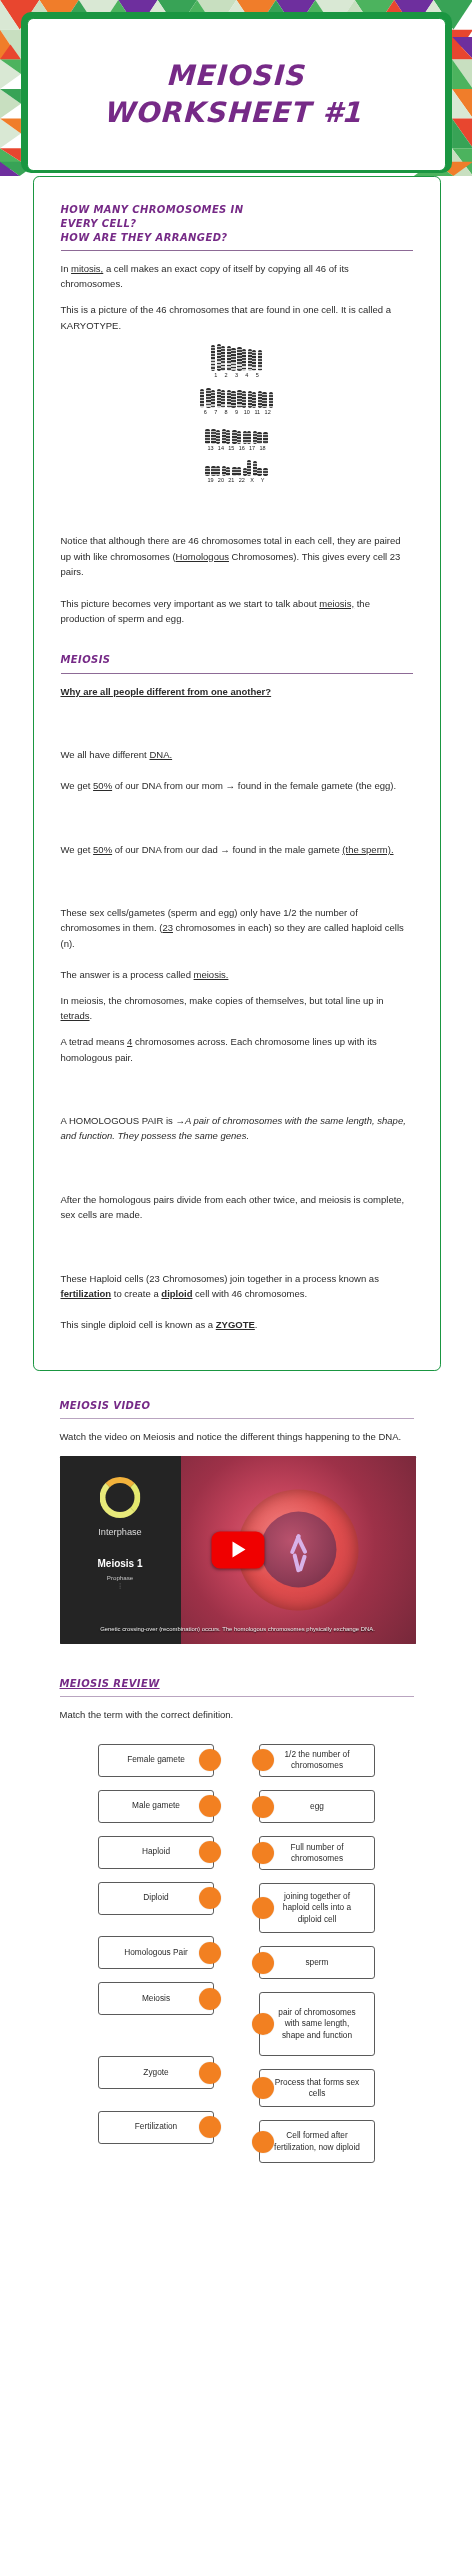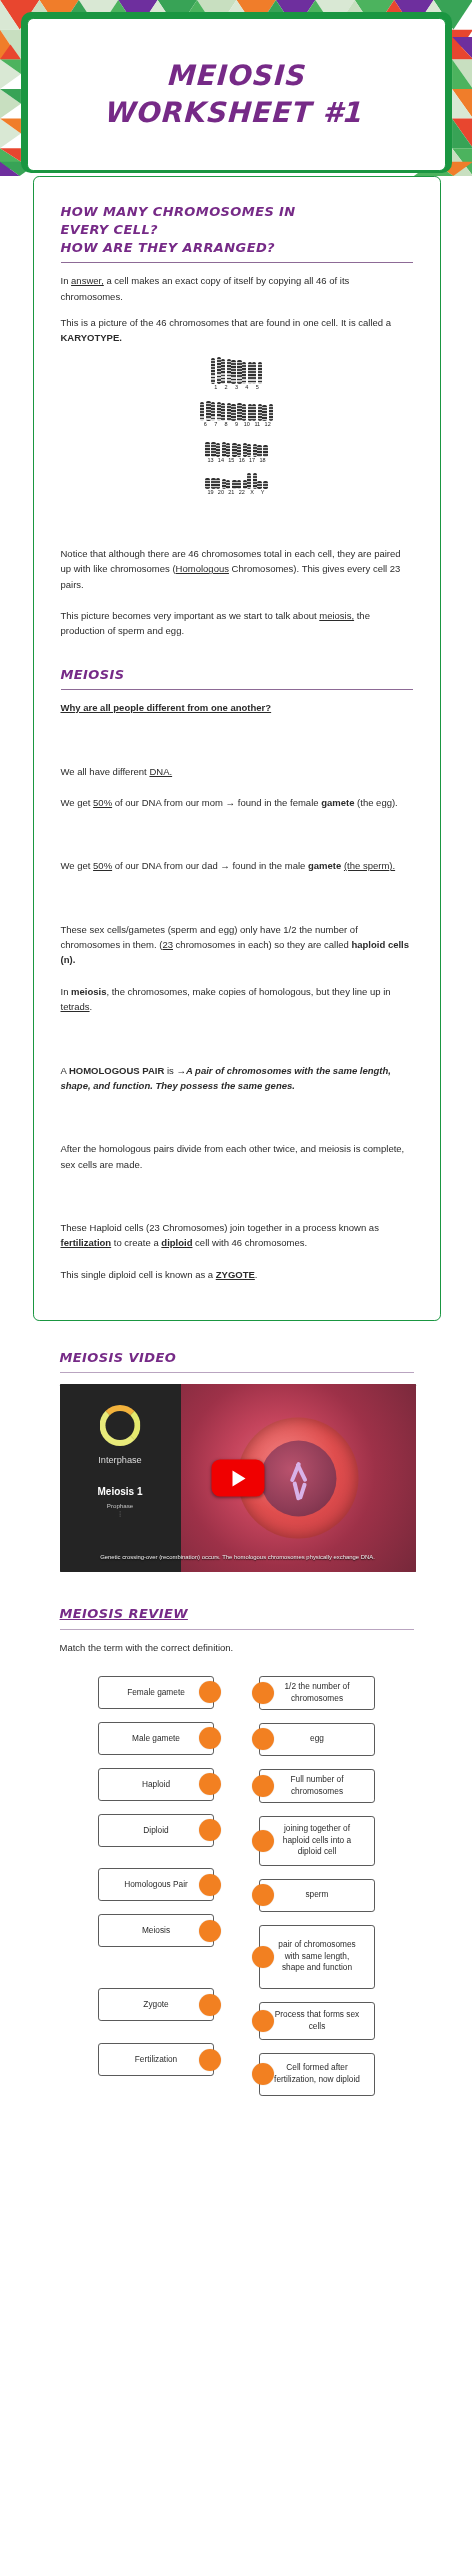--- a/index.html
+++ b/index.html
@@ -82,21 +82,21 @@
     width: 408px;
     margin: 0 auto;
     padding: 0 27px;
   }
 
   h2.sec-title {
     color: #762a87;
     font-family: "DejaVu Sans", sans-serif;
     font-weight: bold;
     font-style: italic;
-    font-size: 13px;
+    font-size: 10px;
     letter-spacing: 0.4px;
     text-transform: uppercase;
     line-height: 1.38;
   }
   h2.sec-title.underlined { text-decoration: underline; }
 
   .rule {
     border: 0;
     border-top: 0.6px solid #8d6a96;
     margin: 5.5px 0 10px 0;
@@ -105,21 +105,21 @@
 
   p.body {
     font-size: 9.5px;
     line-height: 1.62;
     color: #2b2b2b;
     margin: 0 0 10.5px 0;
   }
   p.body.tight { margin-bottom: 6.2px; }
   p.body.gap { margin-bottom: 16px; margin-top: 48px; }
   .u { text-decoration: underline; }
-  .b { font-weight: bold; }
+  .b { font-weight: normal; }
   .bu { font-weight: bold; text-decoration: underline; }
 
   
   .karyotype {
     margin: 10px auto 18.5px auto;
     width: 185px;
     height: 142px;
     position: relative;
     background: #ffffff;
   }
@@ -340,21 +340,21 @@
 <div class="page">
 
   <div class="card">
     <h2 class="sec-title">
       <span>How Many Chromosomes in</span><br>
       <span>Every Cell?</span><br>
       <span>How Are They Arranged?</span>
     </h2>
     <hr class="rule">
 
-    <p class="body"><span>In </span><span class="u">answer,</span><span> a cell makes an exact copy of itself by copying all 46 of its chromosomes.</span></p>
+    <p class="body"><span>In </span><span class="u">mitosis,</span><span> a cell makes an exact copy of itself by copying all 46 of its chromosomes.</span></p>
 
     <p class="body"><span>This is a picture of the 46 chromosomes that are found in one cell. It is called a </span><span class="b">KARYOTYPE.</span></p>
 
     <div class="karyotype">
       <div class="krow" style="top:0px;">
         <div class="kpair">
             <div class="kchroms">
               <div class="chrom" style="height:26px"></div>
               <div class="chrom" style="height:27px"></div>
             </div>
@@ -540,38 +540,41 @@
     <p class="body tight bu">Why are all people different from one another?</p>
     <p class="body gap"><span>We all have different </span><span class="u">DNA.</span></p>
 
     <p class="body"><span>We get </span><span class="u">50%</span><span> of our DNA from our mom → found in the female </span><span class="b">gamete</span><span> (the egg).</span></p>
 
     <p class="body gap"><span>We get </span><span class="u">50%</span><span> of our DNA from our dad → found in the male </span><span class="b">gamete</span><span> </span><span class="u">(the sperm).</span></p>
 
     <p class="body gap"><span>These sex cells/gametes (sperm and egg) only have 1/2 the number of chromosomes in them.  (</span><span class="u">23</span><span> chromosomes in each) so they are called </span><span class="b">haploid cells (n).</span></p>
 
 
-
-    <p class="body"><span>In </span><span class="b">meiosis</span><span>, the chromosomes, make copies of homologous, but they line up in </span><span class="u">tetrads</span><span>.</span></p>
-
+    <p class="body"><span>The answer is a process called </span><span class="u">meiosis.</span></p>
+
+    <p class="body"><span>In </span><span class="b">meiosis</span><span>, the chromosomes, make copies of themselves, but total line up in </span><span class="u">tetrads</span><span>.</span></p>
+
+    <p class="body"><span>A </span><span class="b">tetrad</span><span> means </span><span class="u">4</span><span> chromosomes across. Each chromosome lines up with its homologous pair.</span></p>
 
     <p class="body gap"><span>A </span><span class="b">HOMOLOGOUS PAIR</span><span> is →</span><span class="b" style="font-style:italic">A pair of chromosomes with the same length, shape, and function. They possess the same genes.</span></p>
 
     <p class="body gap">After the homologous pairs divide from each other twice, and meiosis is complete, sex cells are made.</p>
 
     <p class="body gap"><span>These Haploid cells (23 Chromosomes) join together in a process known as </span><span class="bu">fertilization</span><span> to create a </span><span class="bu">diploid</span><span> cell with 46 chromosomes.</span></p>
 
     <p class="body"><span>This single diploid cell is known as a </span><span class="bu">ZYGOTE</span><span>.</span></p>
   </div>
 
   <div class="footer-space"></div>
 
   <div class="section-wrap">
     <h2 class="sec-title">Meiosis Video</h2>
     <hr class="rule thin">
+    <p class="body">Watch the video on Meiosis and notice the different things happening to the DNA.</p>
 
     <div class="video-box">
       <div class="video-right">
         <div class="cell-outer">
           <div class="cell-inner">
             <div class="chrom-v c1"></div>
             <div class="chrom-v c2"></div>
             <div class="chrom-v c3"></div>
             <div class="chrom-v c4"></div>
           </div>

